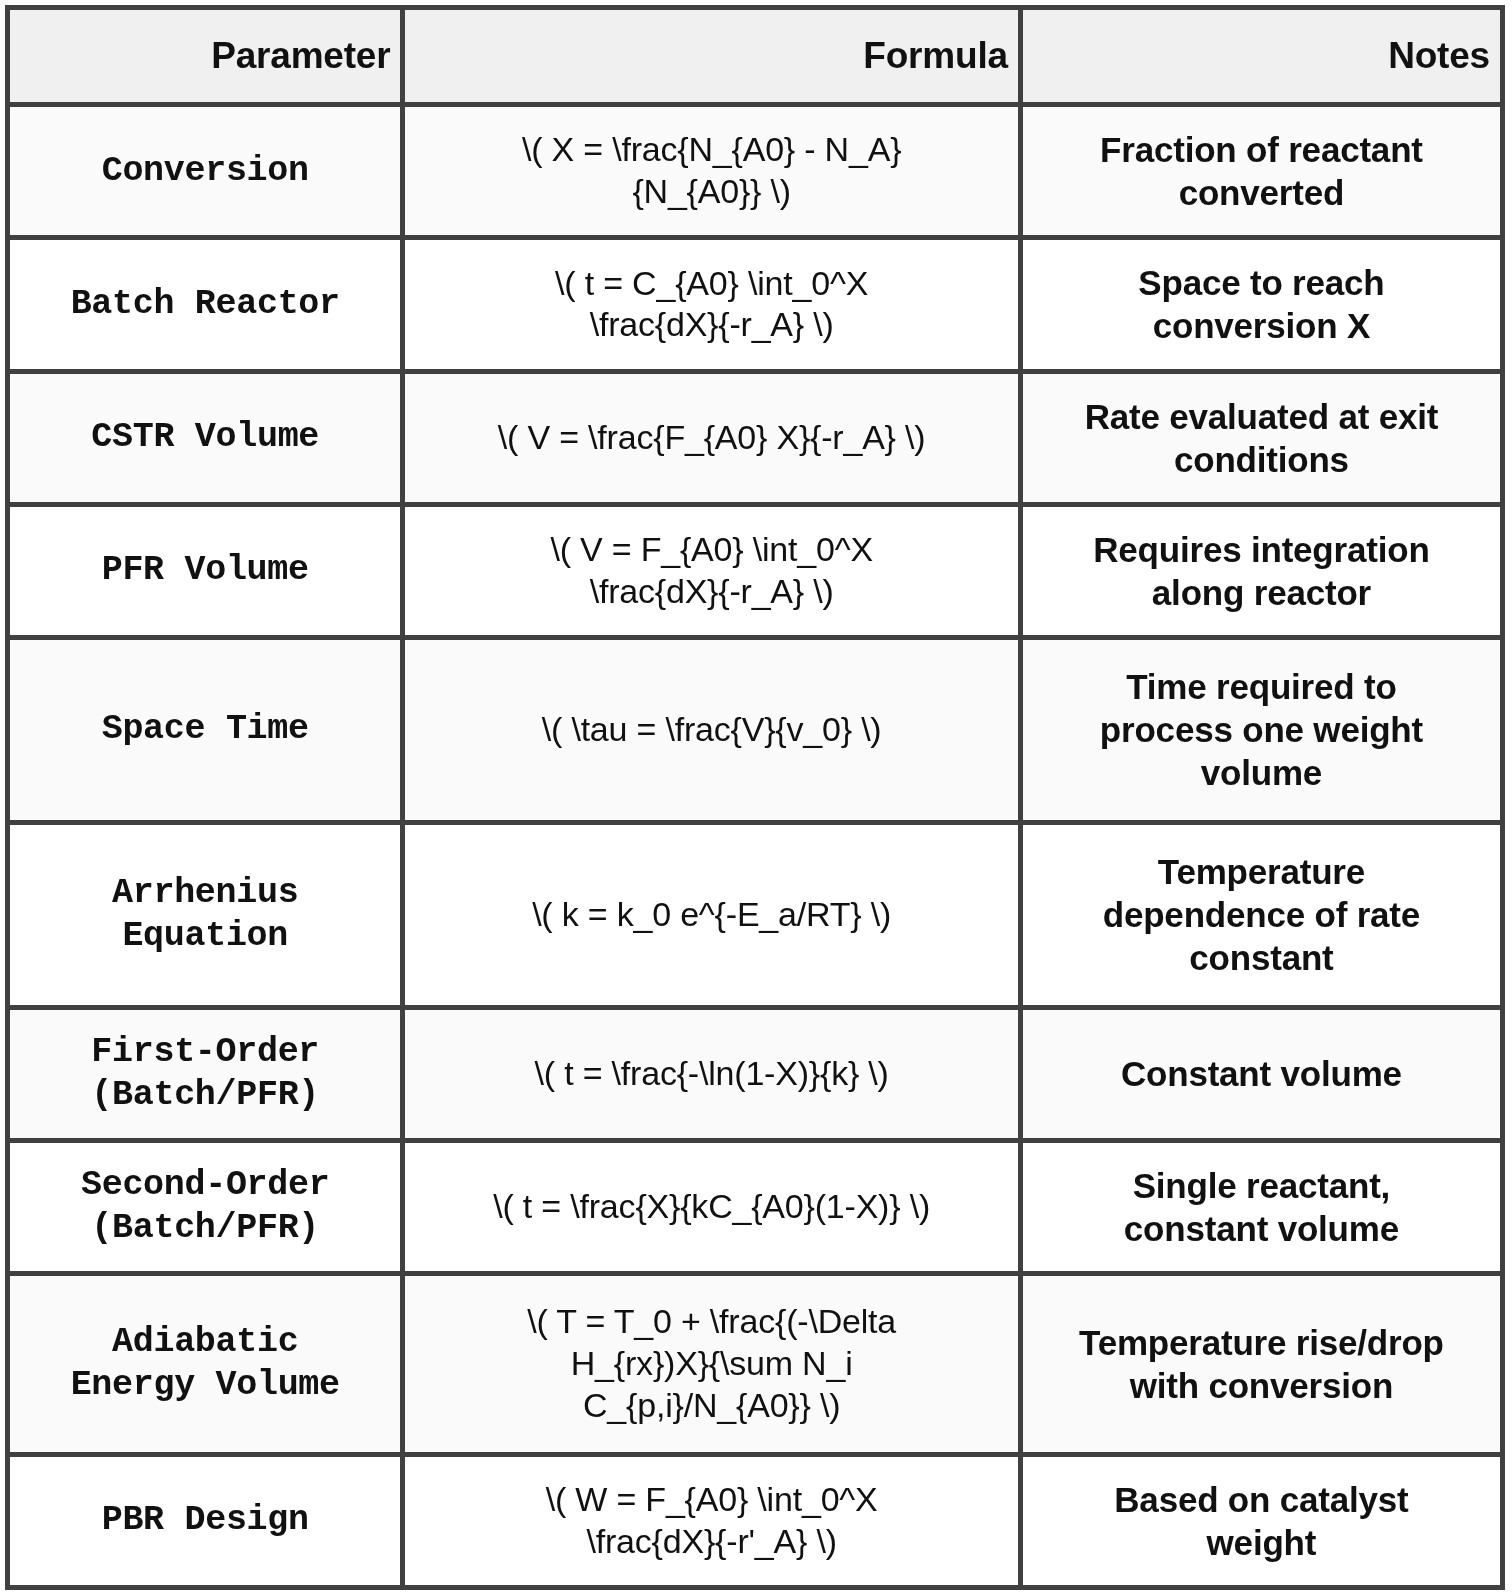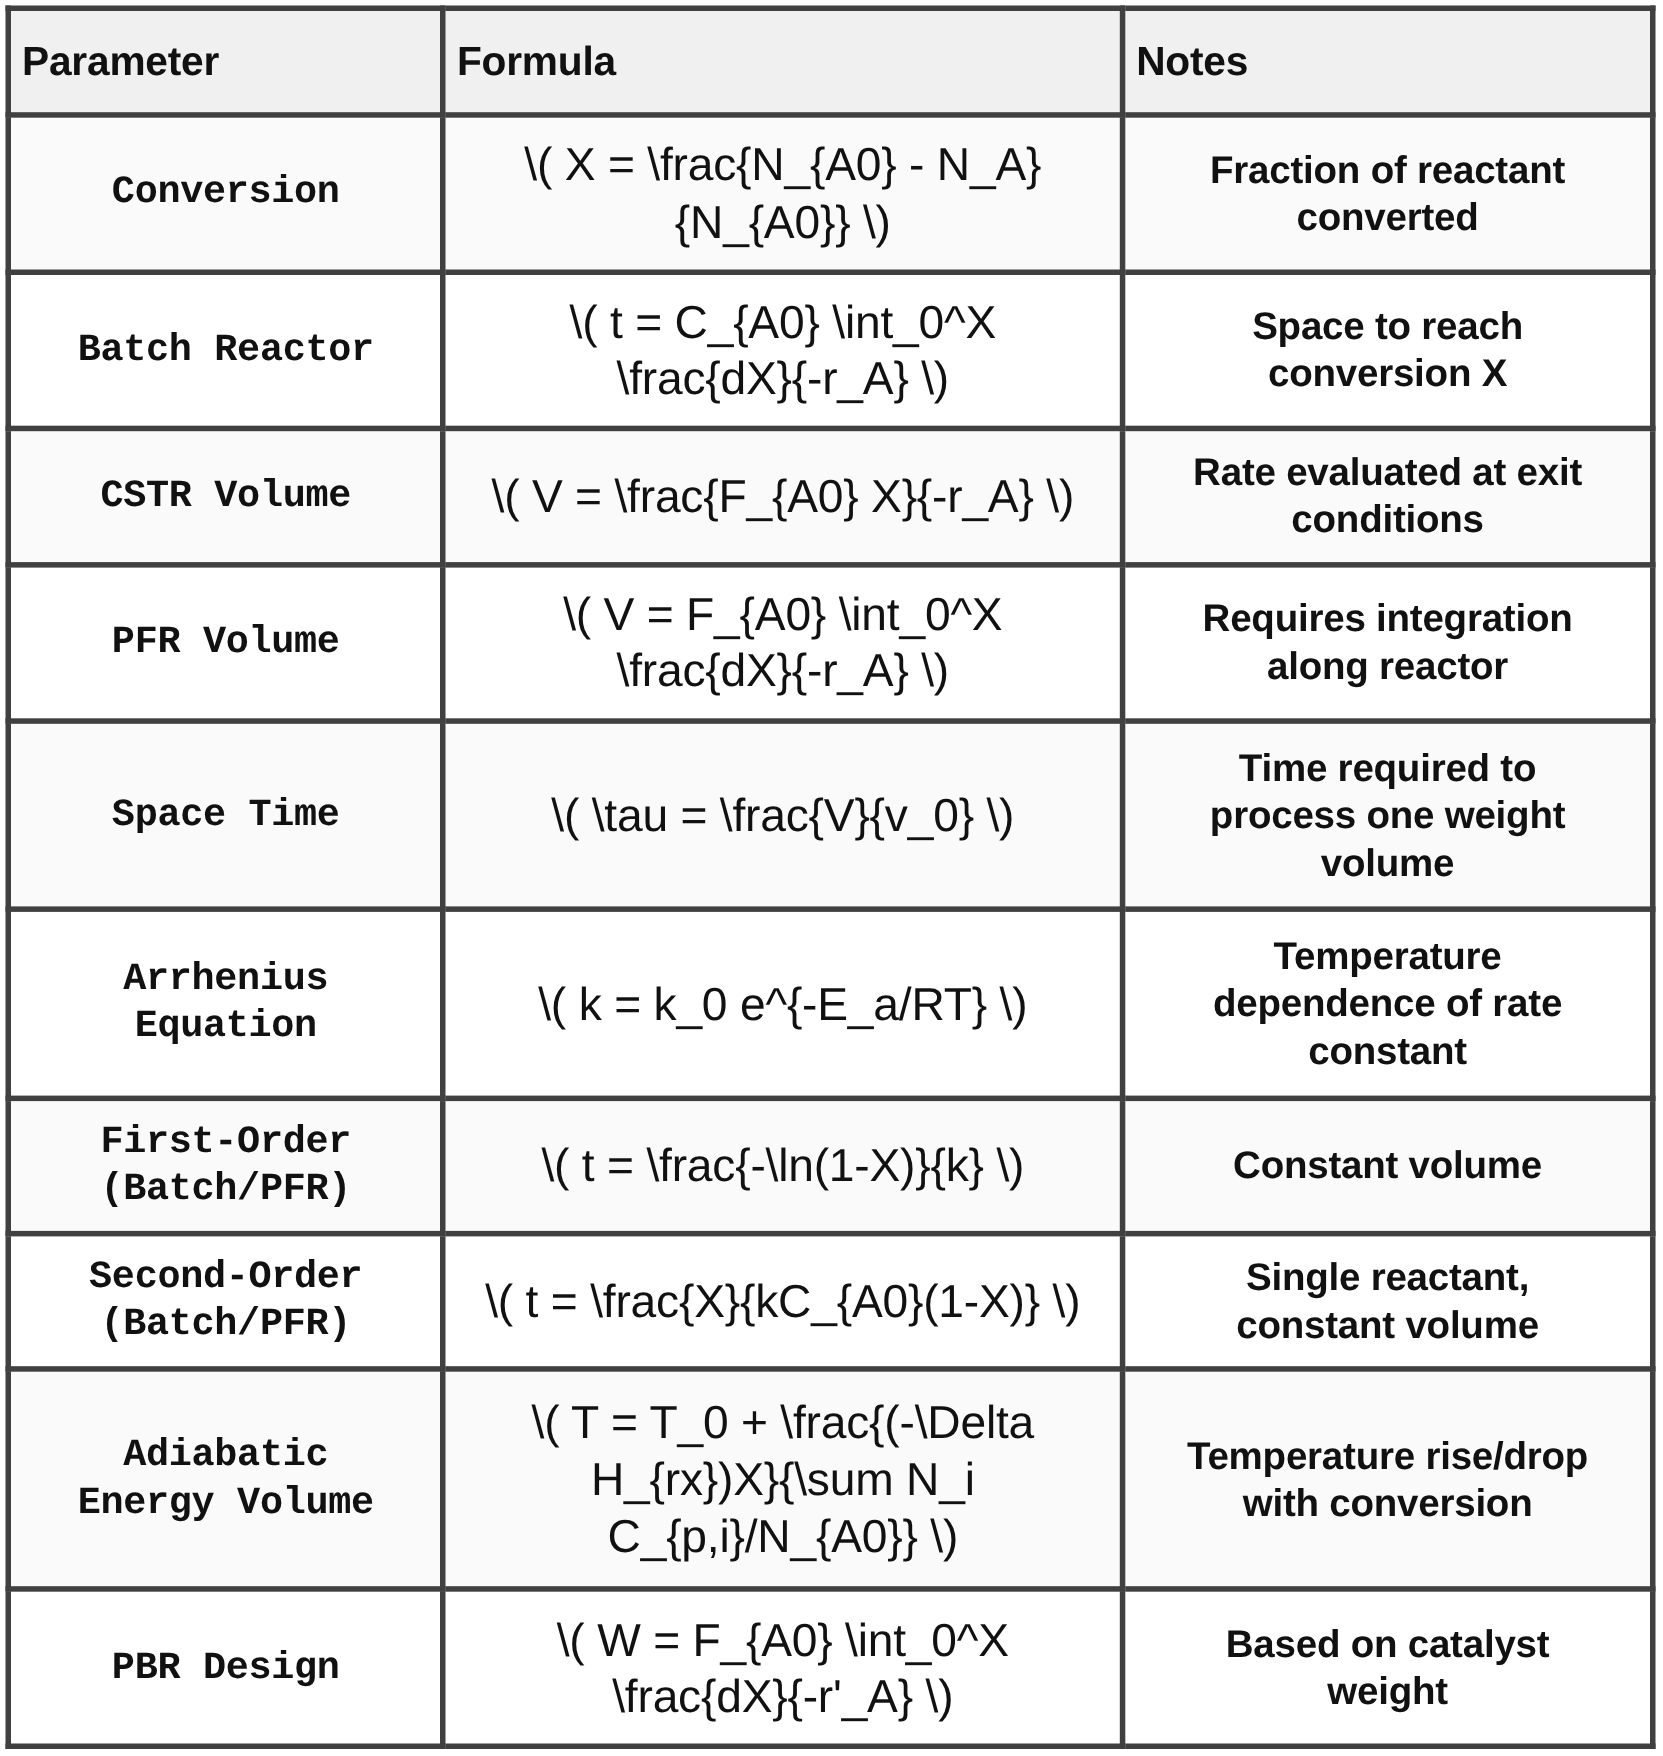--- a/index.html
+++ b/index.html
@@ -32,21 +32,21 @@
   table.formula-table col.c-param { width: 26.45%; }
   table.formula-table col.c-formula { width: 41.30%; }
   table.formula-table col.c-notes { width: 32.25%; }
 
   thead th {
     background: #f0f0f0;
     border: 5px solid #404040;
     font-size: 37px;
     font-weight: bold;
     color: #111111;
-    text-align: left;
+    text-align: right;
     vertical-align: middle;
     height: 84px;
     padding: 4px 10px;
     letter-spacing: -0.2px;
   }
   tbody td {
     border: 5px solid #404040;
     vertical-align: middle;
     text-align: center;
     color: #111111;
@@ -56,21 +56,21 @@
   tbody tr.odd td { background: #fafafa; }
   tbody tr.even td { background: #ffffff; }
 
   td.param {
     font-size: 35px;
     font-weight: bold;
     letter-spacing: -0.3px;
     font-family: Liberation Mono, monospace;
   }
   td.formula {
-    font-size: 42px;
+    font-size: 34px;
     font-weight: normal;
     letter-spacing: -0.2px;
   }
   td.notes {
     font-size: 35px;
     font-weight: bold;
     letter-spacing: -0.2px;
   }
   .ln { display: block; }
 </style>

